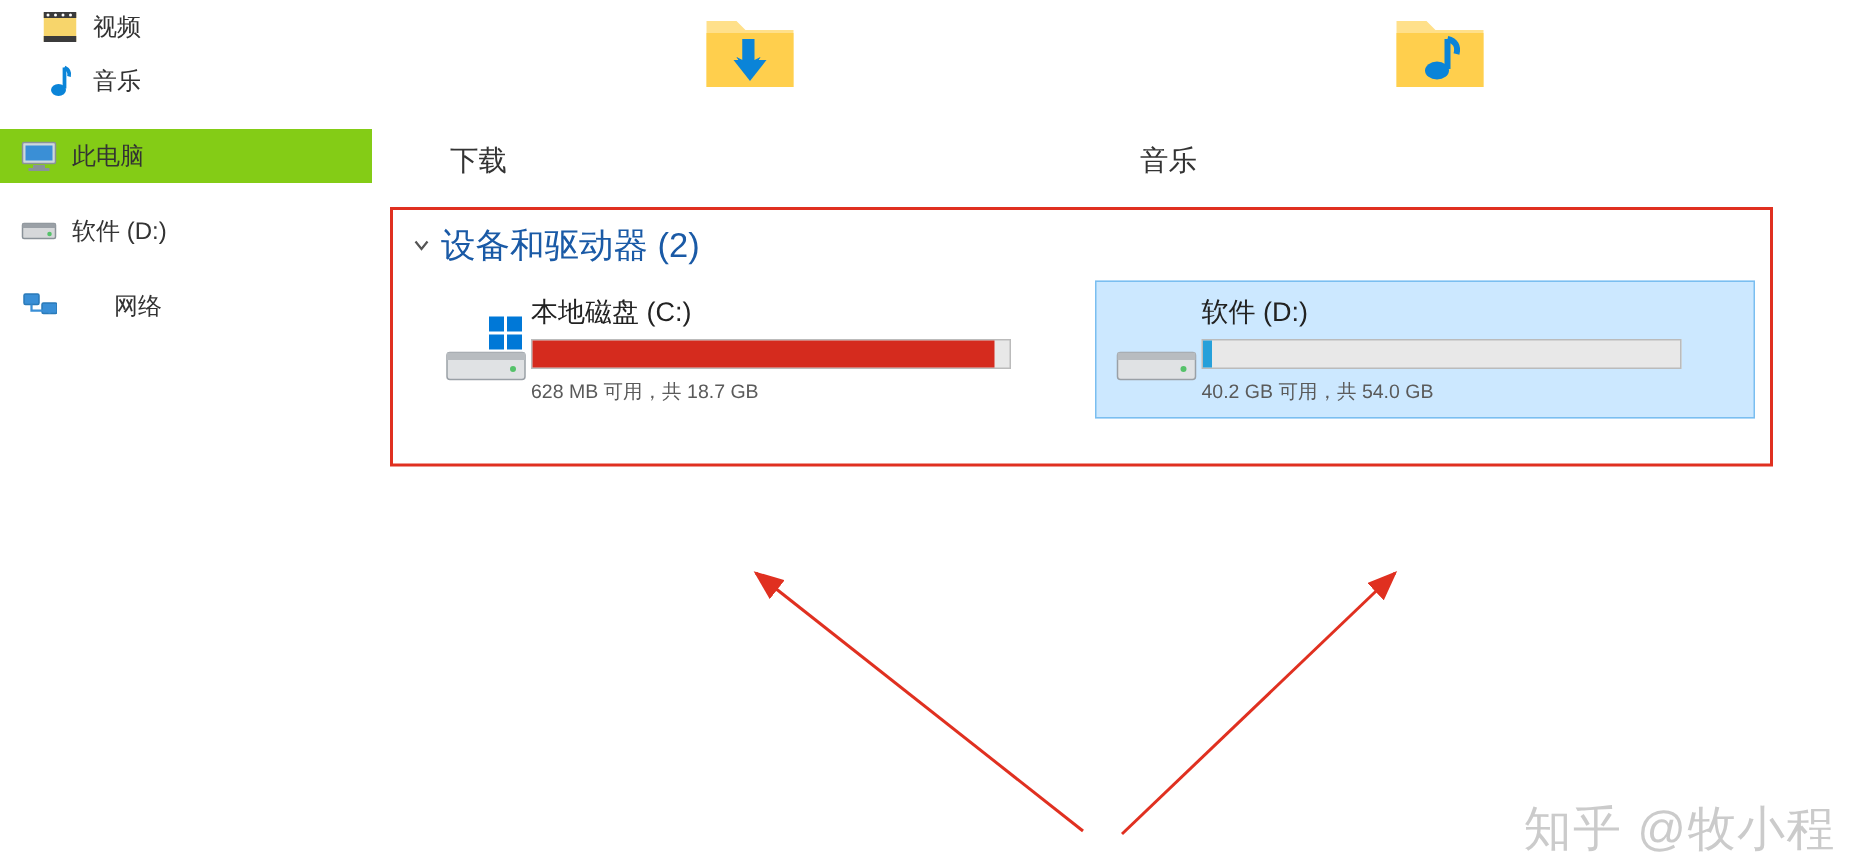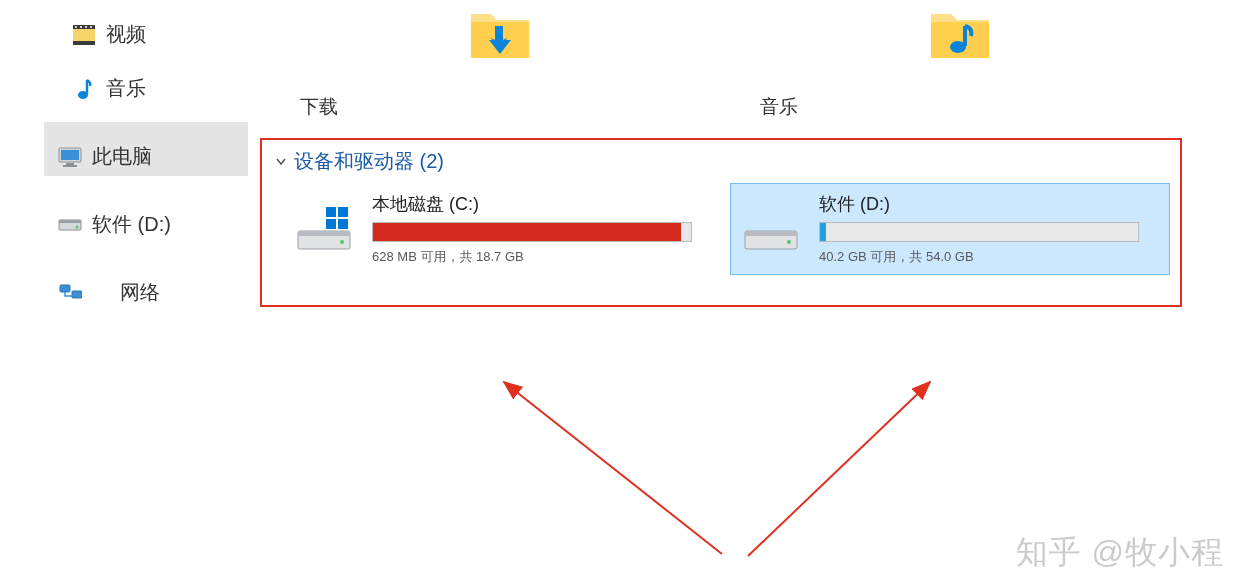--- a/index.html
+++ b/index.html
@@ -16,27 +16,26 @@
     .layout { display: flex; height: 100%; }
     .sidebar {
       width: 248px;
       background: #fff;
       padding-top: 0;
     }
     .sidebar-item {
       display: flex;
       align-items: center;
       gap: 10px;
-      padding: 21px 10px 6px 14px;
+      padding: 6px 10px 6px 14px;
       cursor: pointer;
-      font-size: 20px;
-      margin-left: 44px;
+      font-size: 16px;
     }
     .sidebar-item.indent { padding-left: 28px; }
-    .sidebar-item.selected { background: #e5e5e5; }
+    .sidebar-item.selected { background: #84cc16; }
     .sidebar-item .icon { width: 24px; height: 24px; display: flex; align-items: center; justify-content: center; }
     .main {
       flex: 1;
       padding: 0 12px;
       position: relative;
     }
     .folder-row {
       display: flex;
       gap: 60px;
       padding-left: 40px;
@@ -53,37 +52,36 @@
     .section-box {
       border: 2px solid #e03020;
       margin-top: 18px;
       padding: 6px 4px 30px 4px;
       width: 922px;
     }
     .section-header {
       display: flex;
       align-items: center;
       gap: 6px;
-      font-size: 20px;
+      font-size: 23px;
       color: #1a5aa6;
       padding: 2px 8px;
     }
     .chev {
       width: 14px; height: 14px; display: inline-flex; align-items: center; justify-content: center;
     }
     .drives-row {
       display: flex;
       gap: 6px;
       margin-top: 6px;
       padding-left: 18px;
     }
     .drive-item {
       display: flex;
       align-items: center;
-      gap: 18px;
       padding: 8px 10px;
       width: 440px;
     }
     .drive-item.selected {
       background: #cce8ff;
       border: 1px solid #7abef0;
     }
     .drive-icon { width: 60px; height: 48px; display: flex; align-items: center; justify-content: center; }
     .drive-info { flex: 1; }
     .drive-title { font-size: 18px; margin-bottom: 6px; color: #222; }

